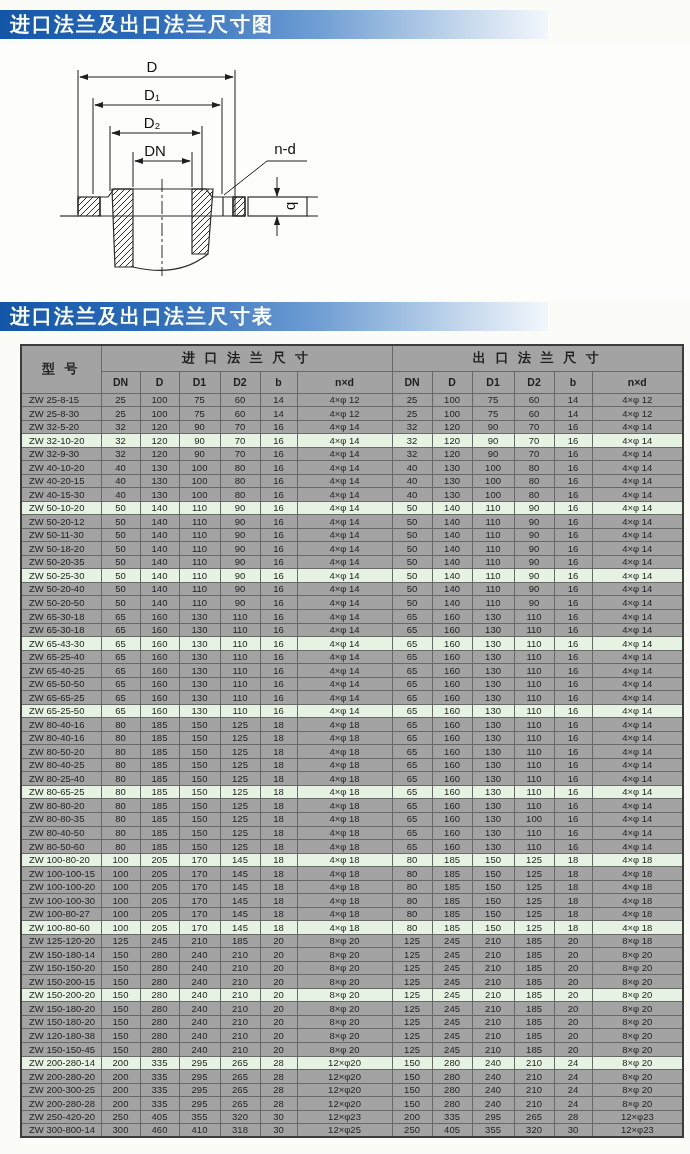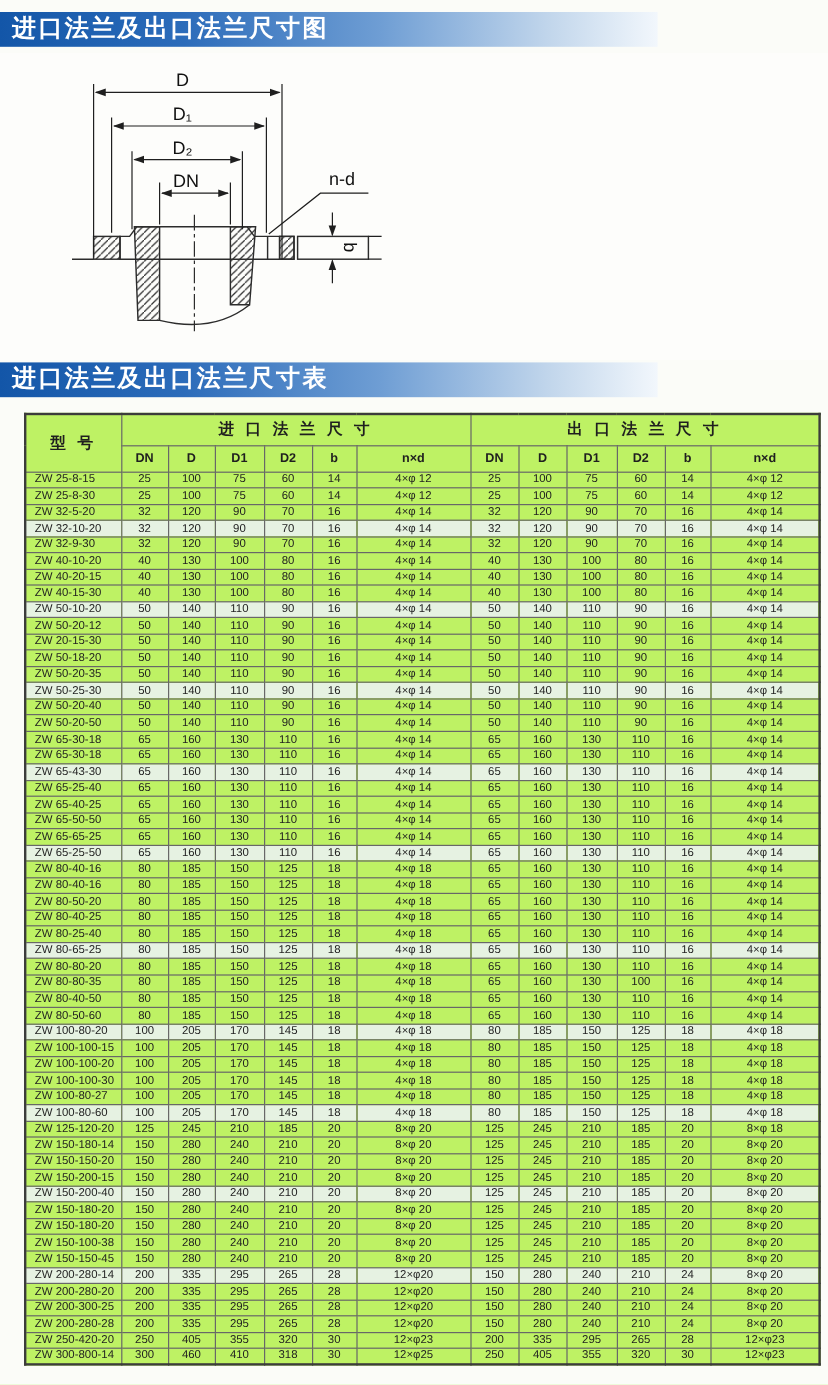--- a/index.html
+++ b/index.html
@@ -17,21 +17,21 @@
     padding-left:10px;letter-spacing:2px;
   }
   #banner-diagram{top:10px;}
   #banner-table{top:302px;}
   #diagram-wrap{position:absolute;top:44px;left:0;width:690px;height:256px;background:#fdfdfb;}
   #diagram-wrap svg{display:block;}
 
   #table-wrap{position:absolute;top:344px;left:20px;width:662px;}
   table{
     border-collapse:collapse;table-layout:fixed;width:662px;
-    background:#bef264;border:2px solid #3c3c3c;
+    background:#a3a3a3;border:2px solid #3c3c3c;
   }
   th,td{
     border:1px solid #686868;box-sizing:border-box;
     text-align:center;vertical-align:middle;padding:0;
     overflow:hidden;white-space:nowrap;
   }
   thead tr.group-row th{height:26px;font-size:13px;font-weight:bold;letter-spacing:3px;}
   thead tr.sub-row th{height:22px;font-size:10.5px;font-weight:bold;letter-spacing:0;}
   th.model-head{font-size:13px;font-weight:bold;letter-spacing:6px;}
   tbody td{height:13.545px;font-size:9.5px;line-height:1;}
@@ -289,21 +289,21 @@
           <td>16</td>
           <td>4×φ 14</td>
           <td>50</td>
           <td>140</td>
           <td>110</td>
           <td>90</td>
           <td>16</td>
           <td>4×φ 14</td>
         </tr>
         <tr>
-          <td class="model">ZW 20-15-30</td>
+          <td class="model">ZW 50-11-30</td>
           <td>50</td>
           <td>140</td>
           <td>110</td>
           <td>90</td>
           <td>16</td>
           <td>4×φ 14</td>
           <td>50</td>
           <td>140</td>
           <td>110</td>
           <td>90</td>
@@ -799,21 +799,21 @@
           <td>20</td>
           <td>8×φ 20</td>
           <td>125</td>
           <td>245</td>
           <td>210</td>
           <td>185</td>
           <td>20</td>
           <td>8×φ 20</td>
         </tr>
         <tr class="hl">
-          <td class="model">ZW 150-200-40</td>
+          <td class="model">ZW 150-200-20</td>
           <td>150</td>
           <td>280</td>
           <td>240</td>
           <td>210</td>
           <td>20</td>
           <td>8×φ 20</td>
           <td>125</td>
           <td>245</td>
           <td>210</td>
           <td>185</td>
@@ -844,21 +844,21 @@
           <td>20</td>
           <td>8×φ 20</td>
           <td>125</td>
           <td>245</td>
           <td>210</td>
           <td>185</td>
           <td>20</td>
           <td>8×φ 20</td>
         </tr>
         <tr>
-          <td class="model">ZW 150-100-38</td>
+          <td class="model">ZW 120-180-38</td>
           <td>150</td>
           <td>280</td>
           <td>240</td>
           <td>210</td>
           <td>20</td>
           <td>8×φ 20</td>
           <td>125</td>
           <td>245</td>
           <td>210</td>
           <td>185</td>

